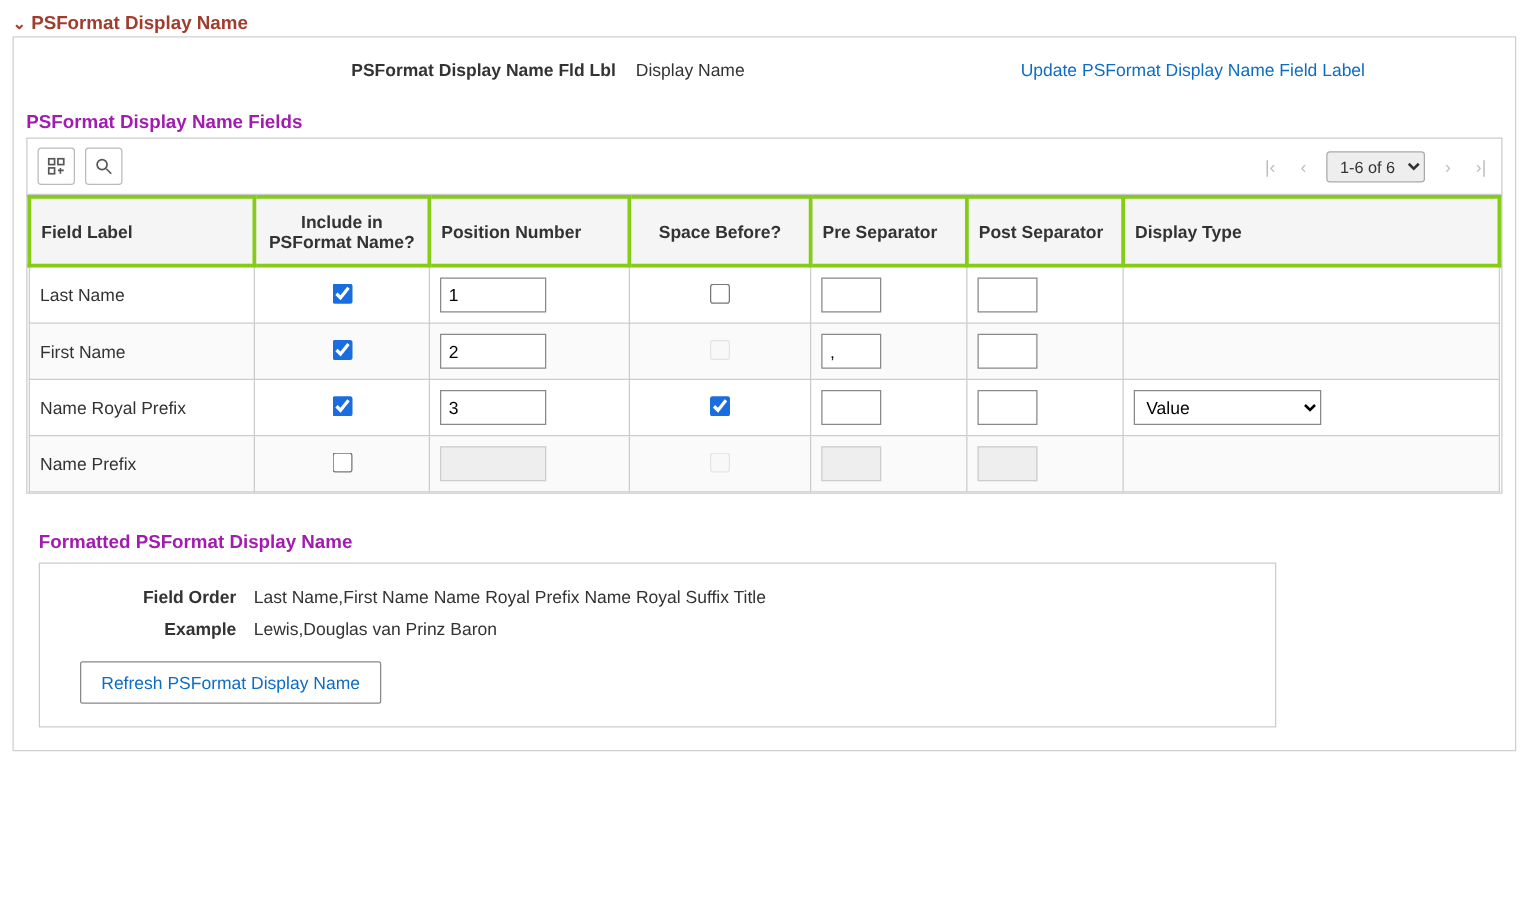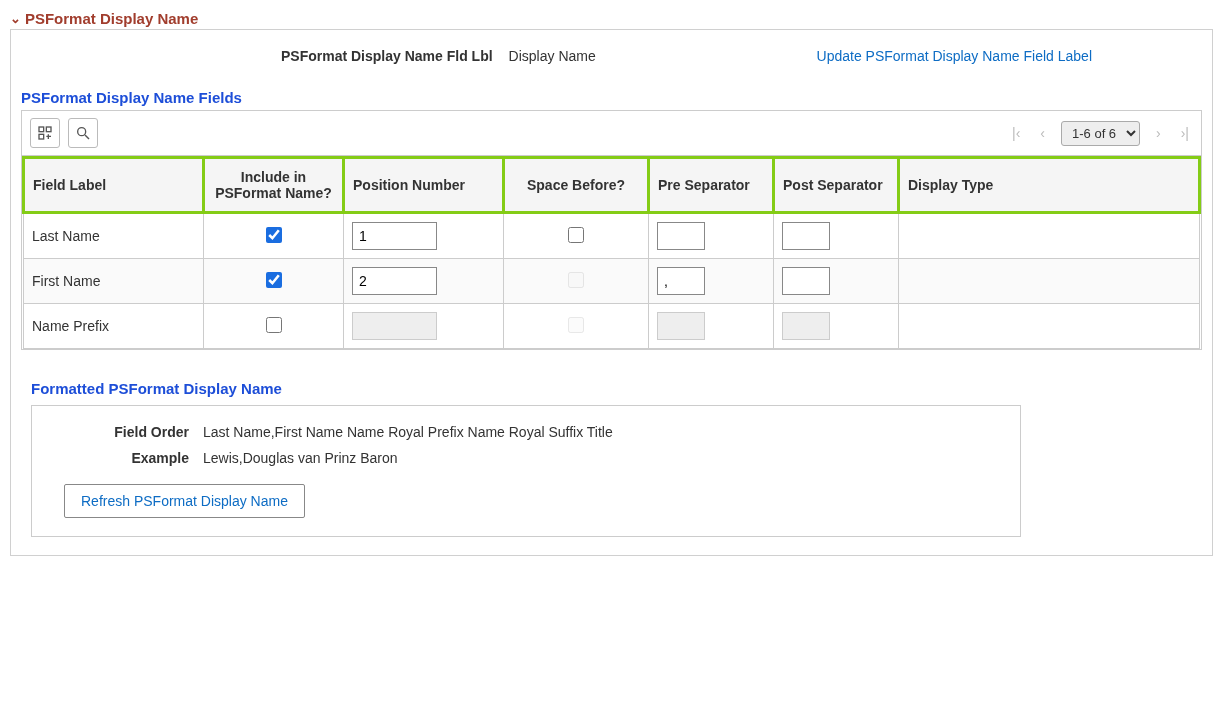--- a/index.html
+++ b/index.html
@@ -4,21 +4,21 @@
 <style>
 * { box-sizing: border-box; margin: 0; padding: 0; }
 body { font-family: Arial, Helvetica, sans-serif; font-size: 14px; color: #333; background: #fff; padding: 10px; }
 .section-title { color: #a13d2d; font-weight: bold; font-size: 15px; display: flex; align-items: center; cursor: pointer; margin-bottom: 2px; }
 .chev { margin-right: 4px; font-size: 13px; }
 .panel { border: 1px solid #d0d0d0; padding: 18px 10px 18px 10px; }
 .header-row { display: flex; align-items: flex-start; margin-bottom: 25px; padding-left: 260px; }
 .lbl-bold { font-weight: bold; margin-right: 16px; }
 .lbl-val { color: #333; }
 .link { color: #0d6cc4; cursor: pointer; margin-left: auto; margin-right: 110px; }
-.subsection-title { color: #1d4ed8; font-weight: bold; font-size: 15px; margin-bottom: 4px; }
+.subsection-title { color: #a21caf; font-weight: bold; font-size: 15px; margin-bottom: 4px; }
 .grid-wrap { border: 1px solid #ccc; }
 .toolbar { display: flex; align-items: center; padding: 7px 8px; border-bottom: 1px solid #ccc; }
 .tool-btn { width: 30px; height: 30px; border: 1px solid #bbb; border-radius: 3px; background: #fff; display: flex; align-items: center; justify-content: center; margin-right: 8px; cursor: pointer; color: #555; font-size: 15px; }
 .tool-btn svg { width: 16px; height: 16px; stroke: #555; fill: none; stroke-width: 2; }
 .pager { margin-left: auto; display: flex; align-items: center; gap: 12px; color: #aaa; }
 .pager-btn { cursor: pointer; padding: 2px 4px; font-size: 14px; color: #bbb; }
 .pager-select { border: 1px solid #aaa; border-radius: 3px; background: #eee; padding: 3px 6px; font-size: 13px; color: #333; }
 table { width: 100%; border-collapse: collapse; }
 th { background: #f5f5f5; border: 3px solid #84cc16; padding: 10px 8px; font-weight: bold; text-align: left; vertical-align: middle; font-size: 14px; }
 th.center { text-align: center; }
@@ -115,20 +115,29 @@
           <tr>
             <td class="col-label">First Name</td>
             <td class="center-cell"><input type="checkbox" class="chk" checked="" style=""></td>
             <td><input type="text" class="num-input" value="2" style=""></td>
             <td class="center-cell"><input type="checkbox" class="chk" disabled="" style="opacity: 0.5;"></td>
             <td><input type="text" class="sep-input" value="," style=""></td>
             <td><input type="text" class="sep-input" style=""></td>
             <td></td>
           </tr>
           <tr>
+            <td class="col-label">Name Royal Prefix</td>
+            <td class="center-cell"><input type="checkbox" class="chk" checked="" style=""></td>
+            <td><input type="text" class="num-input" value="3" style=""></td>
+            <td class="center-cell"><input type="checkbox" class="chk" checked="" style=""></td>
+            <td><input type="text" class="sep-input" style=""></td>
+            <td><input type="text" class="sep-input" style=""></td>
+            <td><select class="disp-select"><option>Value</option></select></td>
+          </tr>
+          <tr>
             <td class="col-label">Name Prefix</td>
             <td class="center-cell"><input type="checkbox" class="chk" style=""></td>
             <td><input type="text" class="num-input" disabled="" style=""></td>
             <td class="center-cell"><input type="checkbox" class="chk" disabled="" style="opacity: 0.5;"></td>
             <td><input type="text" class="sep-input" disabled="" style=""></td>
             <td><input type="text" class="sep-input" disabled="" style=""></td>
             <td></td>
           </tr>
         </tbody>
     </table>

